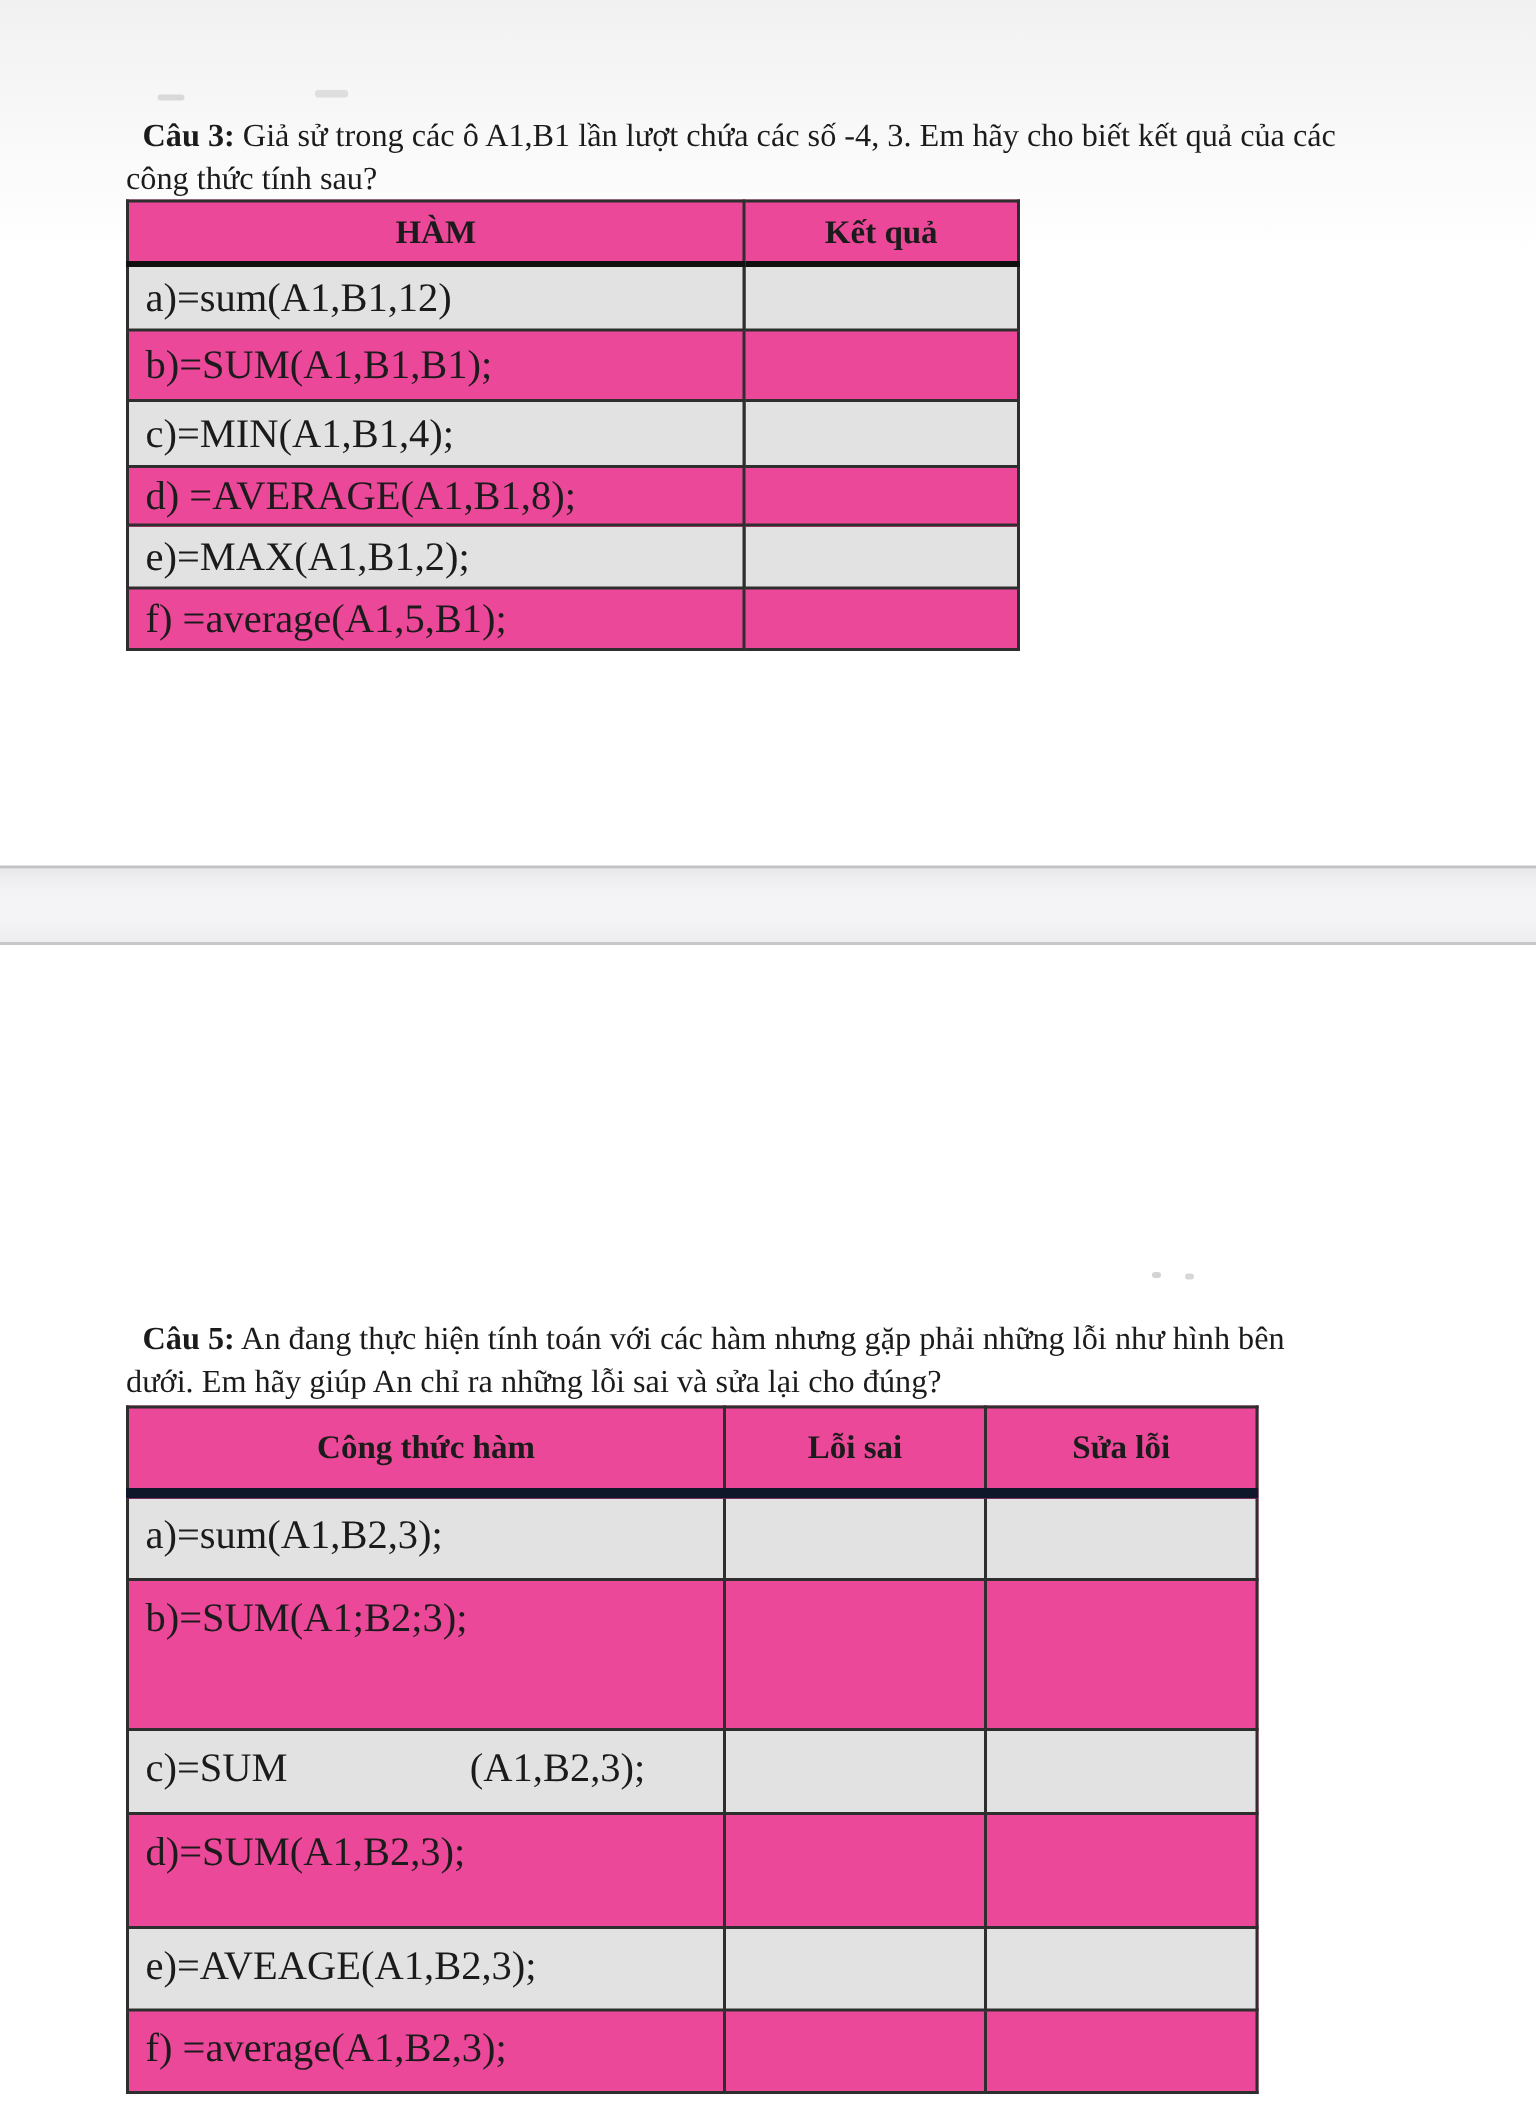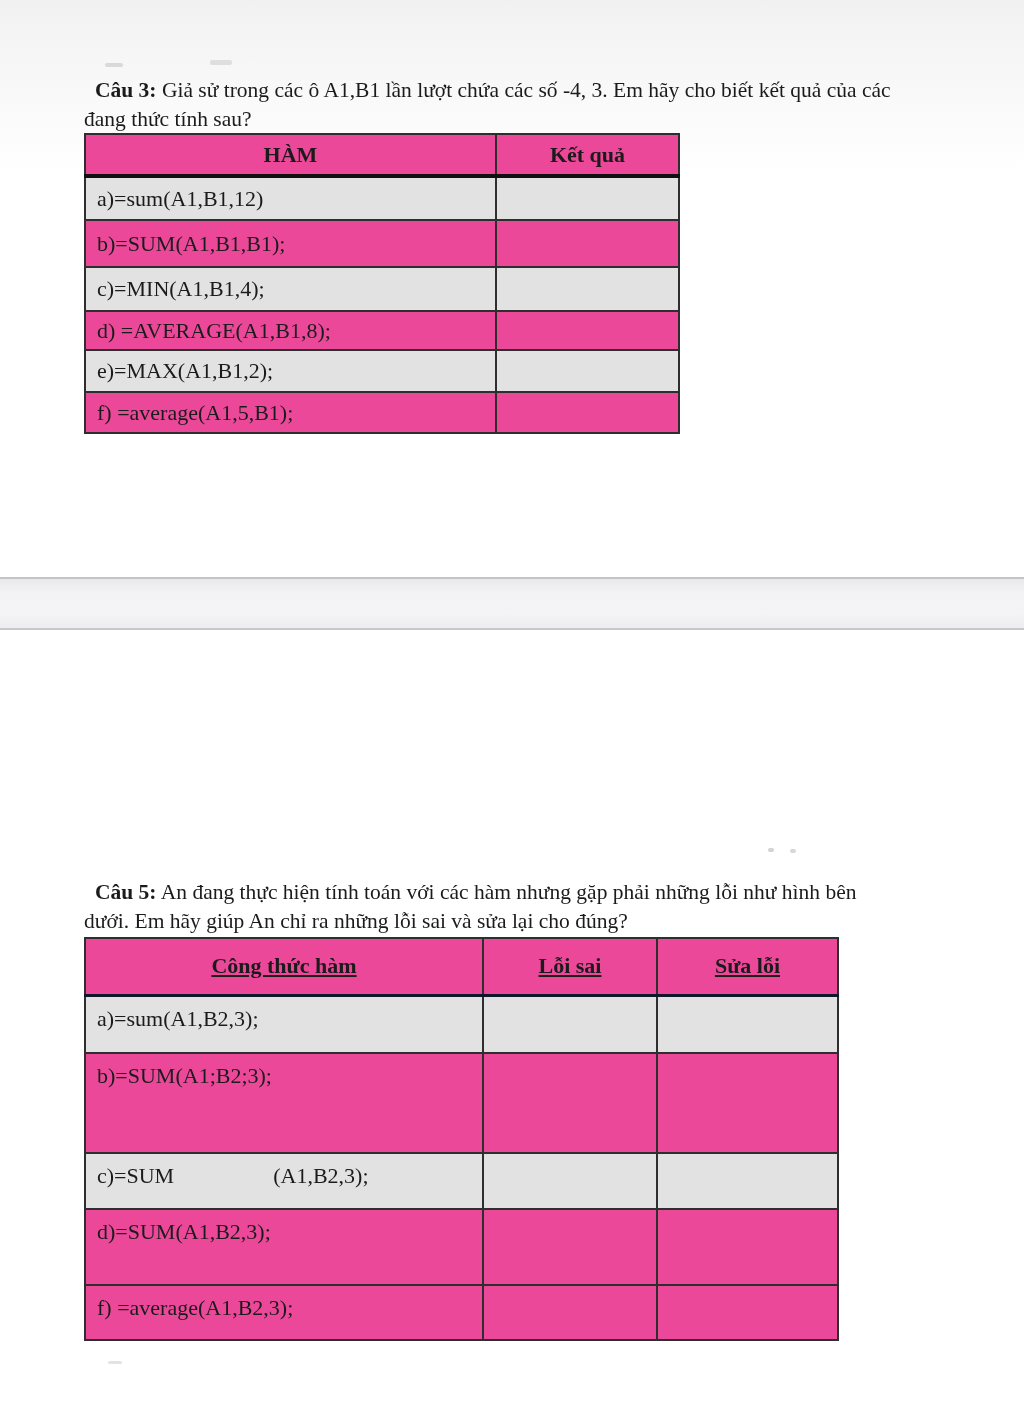--- a/index.html
+++ b/index.html
@@ -19,35 +19,35 @@
   
   .q-para { position:absolute; left:84px; font-size:21.5px; line-height:29px; }
   .q-line { white-space:nowrap; }
   .q-line.first { margin-left:11px; }
   .q-label { font-weight:bold; }
 
   
   table { position:absolute; border-collapse:collapse; table-layout:fixed; background:#ec4899; }
   td {
     border:2px solid #2e2e2e;
-    font-size:22px;
+    font-size:27px;
     overflow:hidden;
   }
   thead td {
     font-weight:bold; text-align:center; vertical-align:middle;
     font-size:22px; border-bottom:4px solid #101010;
   }
   .cell-text { white-space:pre; }
   .shade { background:#e2e2e2; }
 
   #table1 { left:84px; top:133px; }
   #table1 tbody td { vertical-align:middle; padding-left:11px; }
 
   #table2 { left:84px; top:937px; }
-  #table2 thead td { border-bottom:3px solid #0f172a;text-decoration:underline; }
+  #table2 thead td { border-bottom:7px solid #0f172a; }
   #table2 tbody td { vertical-align:top; padding:9px 0 4px 11px; }
 
   
   .page-break-band {
     position:absolute; left:0; top:577px; width:1024px; height:53px;
     background:linear-gradient(180deg,#e9e9ec 0%, #f3f3f5 30%, #f4f4f6 70%, #ededf0 100%);
     border-top:2px solid #c2c2c8;
     border-bottom:2px solid #c6c6cb;
   }
 </style>
@@ -58,21 +58,21 @@
 
 <div class="artifact" style="left:105px; top:63px; width:18px; height:4px; background:#d9d9d9;"></div>
 <div class="artifact" style="left:210px; top:60px; width:22px; height:5px; background:#dedede;"></div>
 <div class="artifact" style="left:768px; top:848px; width:6px; height:4px; background:#d3d3d3;"></div>
 <div class="artifact" style="left:790px; top:849px; width:6px; height:4px; background:#d7d7d7;"></div>
 <div class="artifact" style="left:108px; top:1361px; width:14px; height:3px; background:#e3e3e3;"></div>
 
 <div class="q-para" style="top:76px;">
   <div class="q-line first"><span class="q-label">Câu 3:</span>
     <span>Giả sử trong các ô A1,B1 lần lượt chứa các số -4, 3. Em hãy cho biết kết quả của các</span></div>
-  <div class="q-line">đang thức tính sau?</div>
+  <div class="q-line">công thức tính sau?</div>
 </div>
 
 <table id="table1">
   <colgroup>
       <col style="width:411px">
       <col style="width:183px">
     </colgroup>
   <thead>
     <tr style="height:42px;">
       <td>HÀM</td>
@@ -142,19 +142,24 @@
     <tr style="height:56px;" class="shade">
       <td><span class="cell-text">c)=SUM                  (A1,B2,3);</span></td>
       <td><span class="cell-text"></span></td>
       <td><span class="cell-text"></span></td>
     </tr>
     <tr style="height:76px;">
       <td><span class="cell-text">d)=SUM(A1,B2,3);</span></td>
       <td><span class="cell-text"></span></td>
       <td><span class="cell-text"></span></td>
     </tr>
+    <tr style="height:55px;" class="shade">
+      <td><span class="cell-text">e)=AVEAGE(A1,B2,3);</span></td>
+      <td><span class="cell-text"></span></td>
+      <td><span class="cell-text"></span></td>
+    </tr>
     <tr style="height:55px;">
       <td><span class="cell-text">f) =average(A1,B2,3);</span></td>
       <td><span class="cell-text"></span></td>
       <td><span class="cell-text"></span></td>
     </tr>
   </tbody>
 </table>
 
 </body></html>

